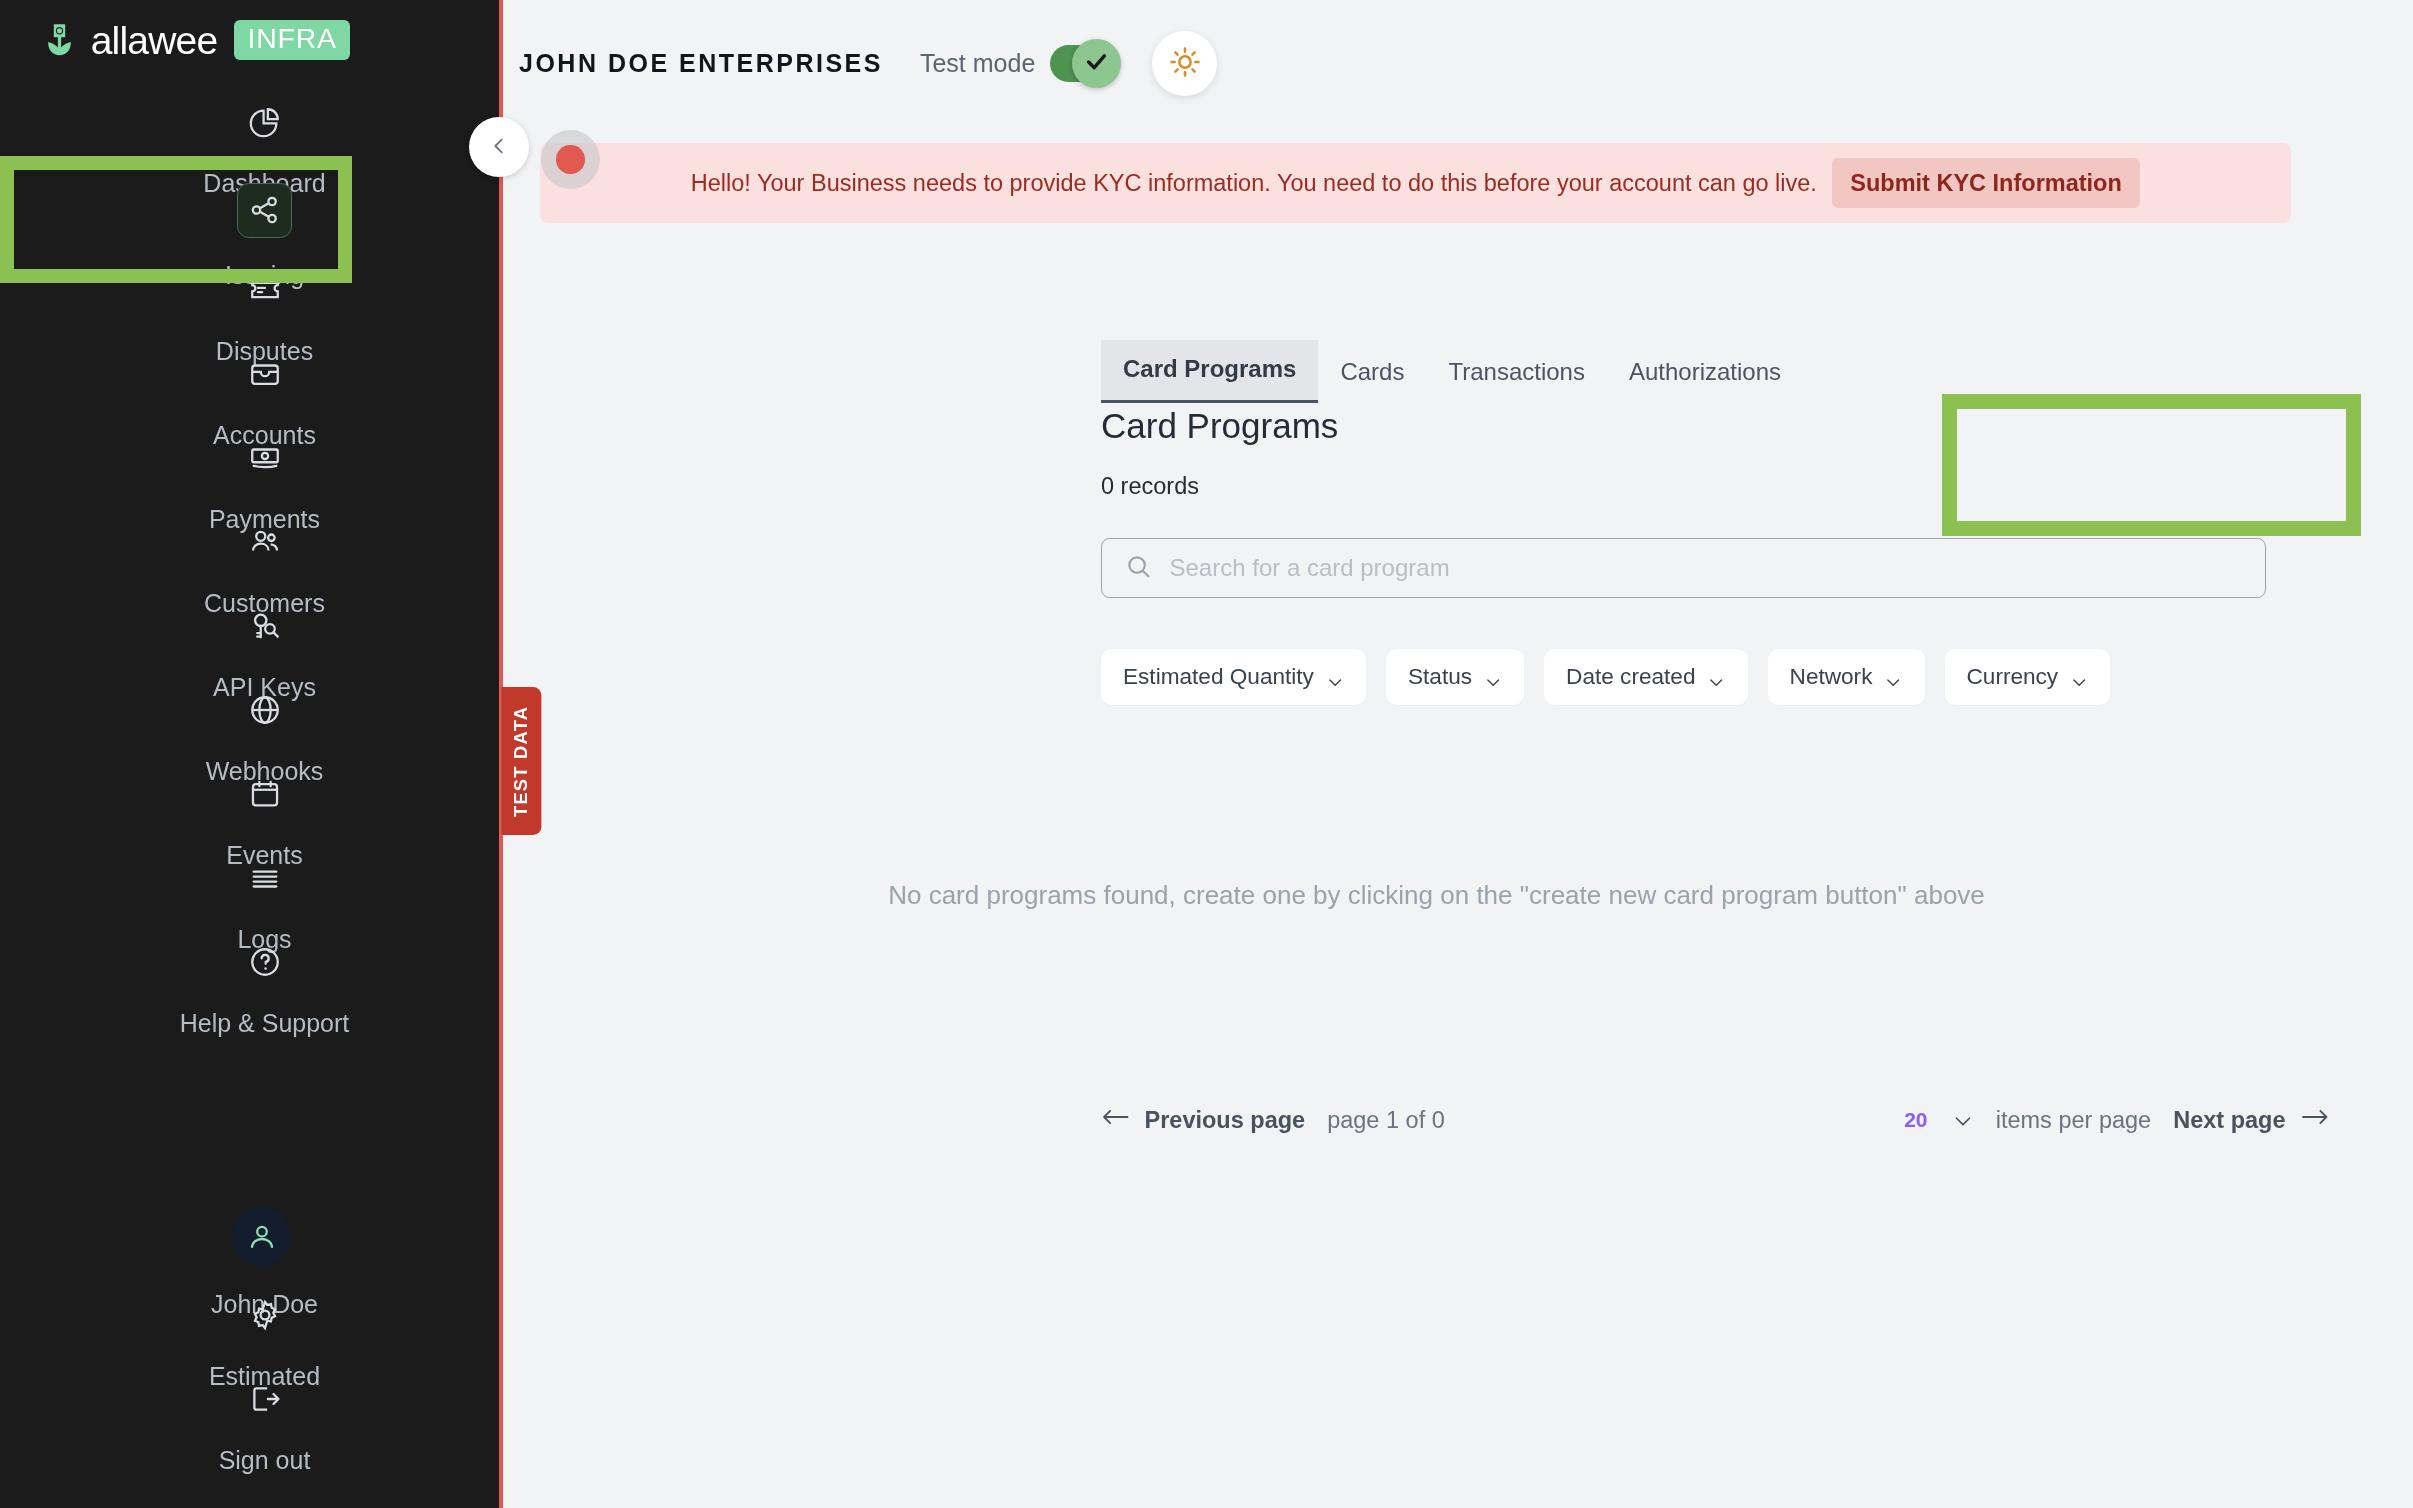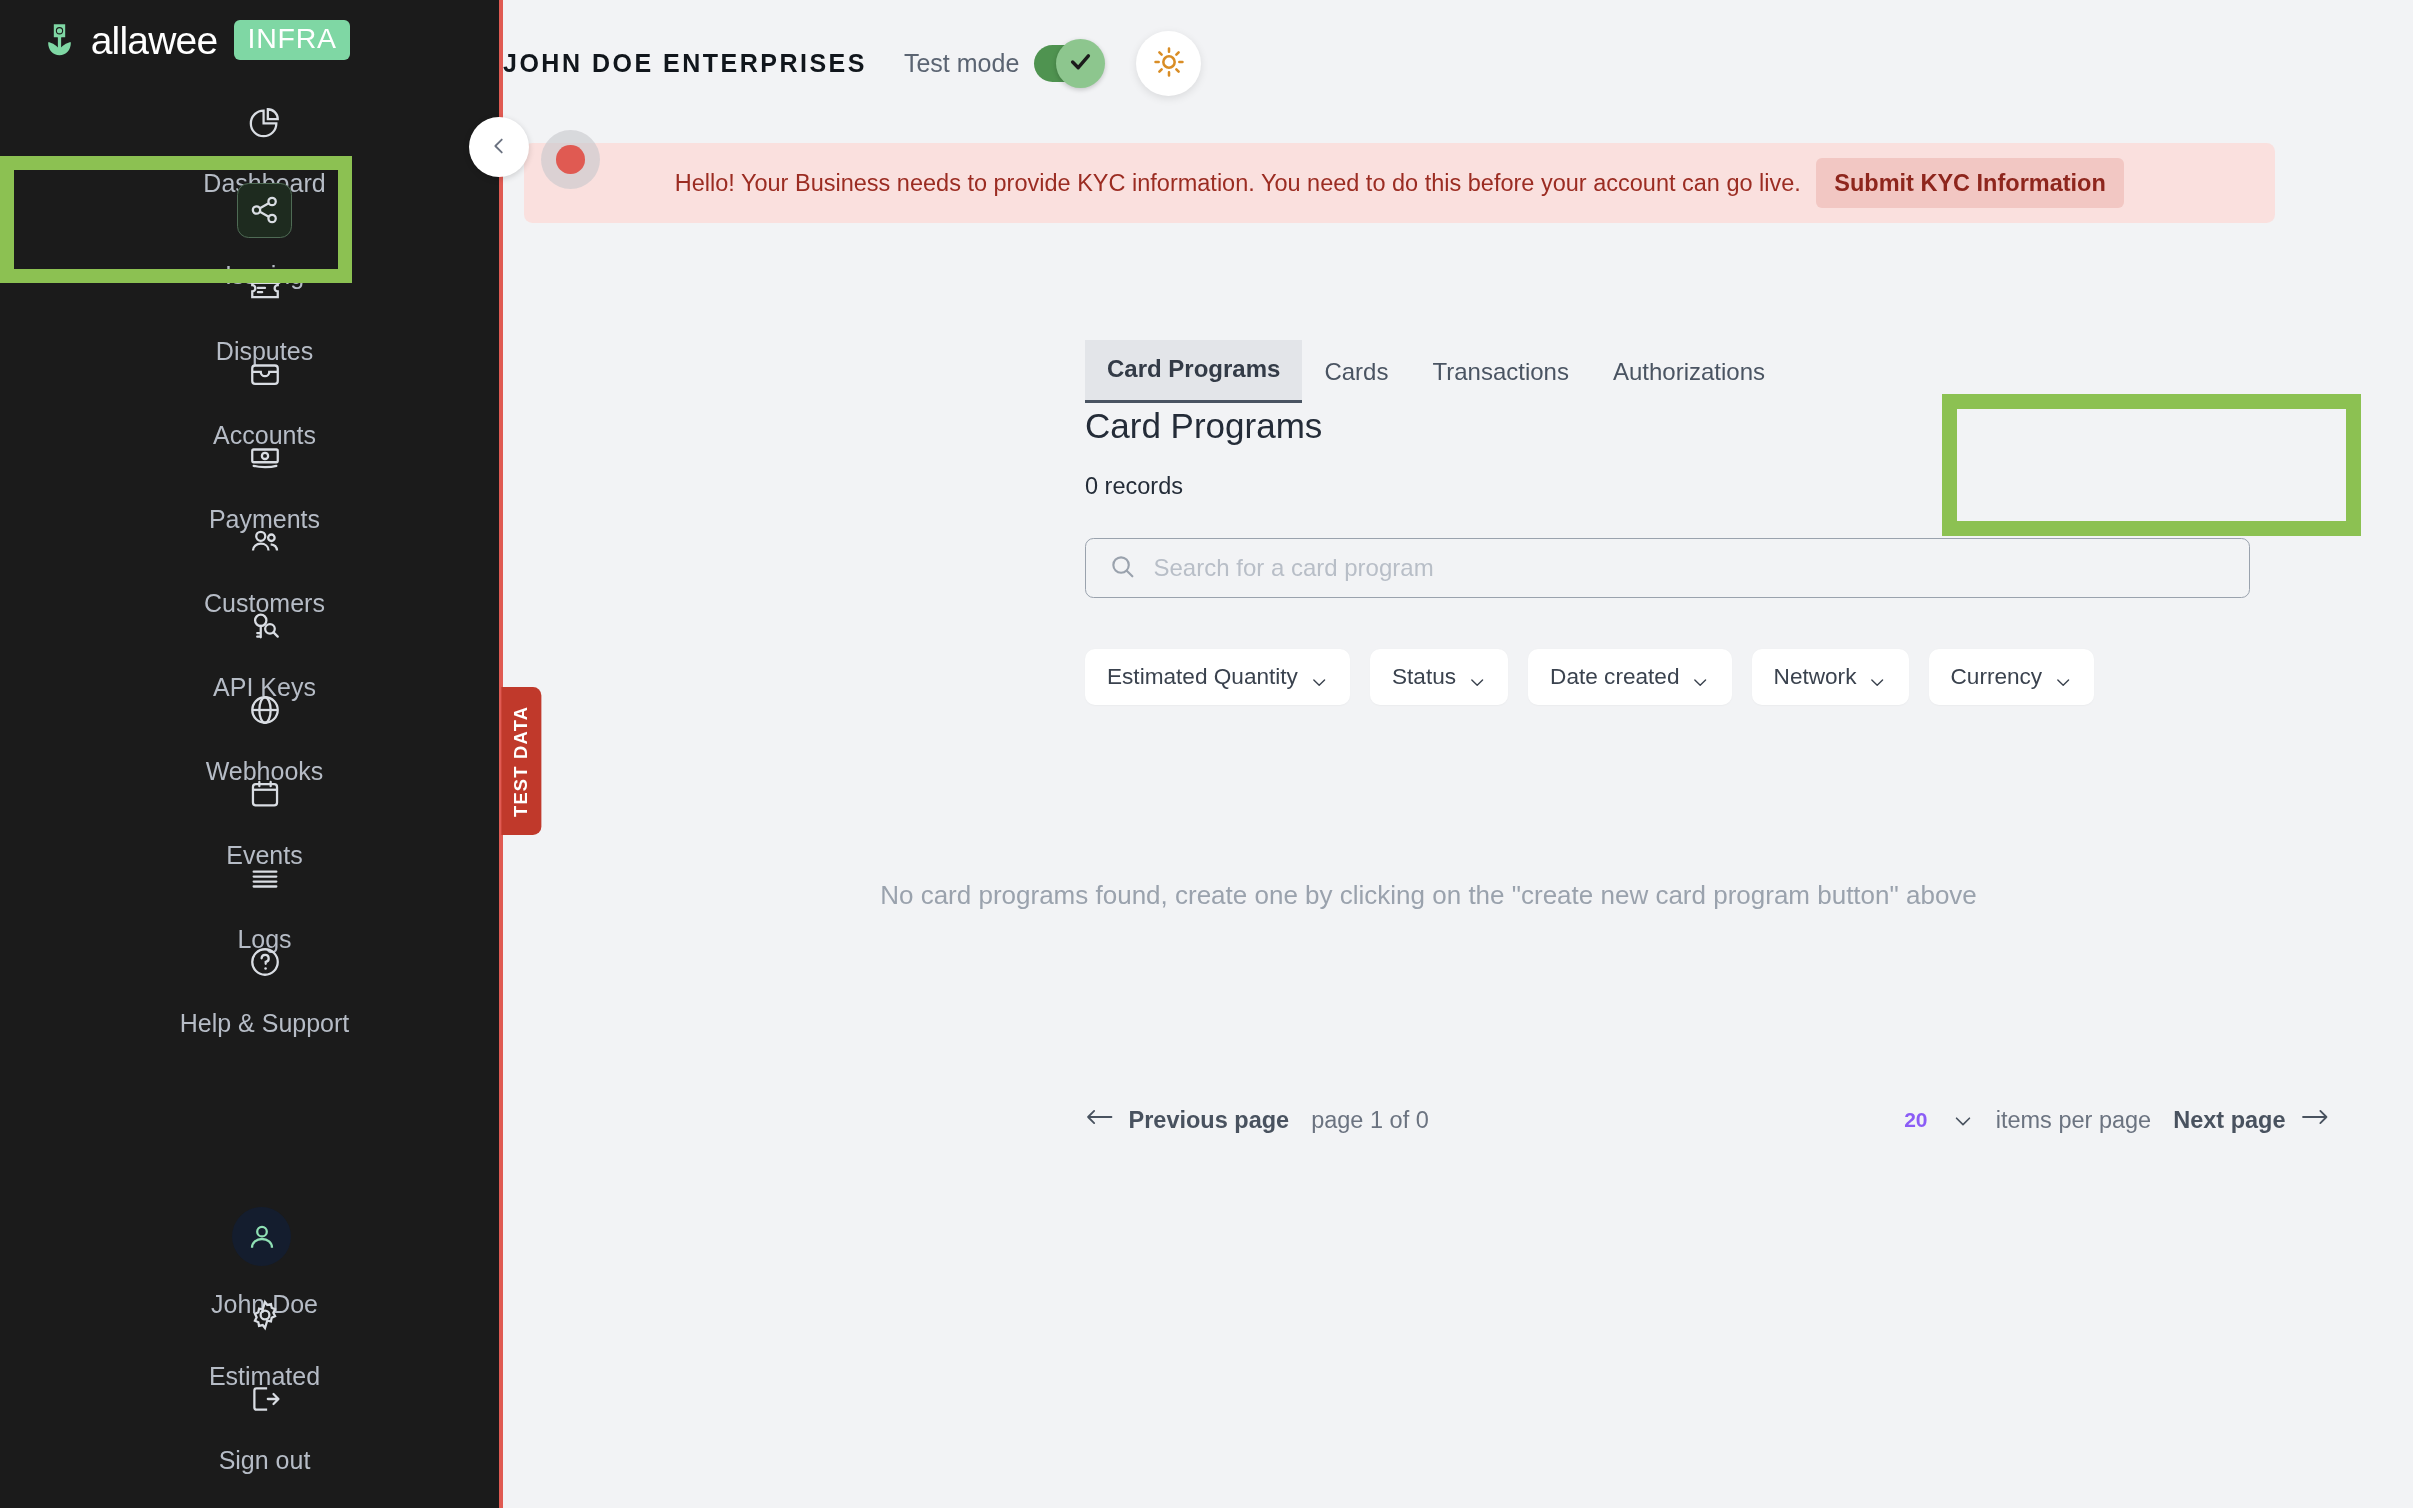--- a/index.html
+++ b/index.html
@@ -2,21 +2,21 @@
 <html style="font-size:13.4px"><head>
 <meta charset="utf-8">
 <style>
   * { box-sizing: border-box; margin: 0; padding: 0; }
   html, body {
     width: 2413px; height: 1508px;
     font-family: "Liberation Sans", sans-serif;
     background: #f2f3f5;
     overflow: hidden;
   }
-  .app { position: relative; width: 2413px; height: 1224px; display: flex; }
+  .app { position: relative; width: 2413px; height: 1224px; display: flex; gap: 16px; }
 
   
   .sidebar {
     width: 503px; height: 1508px;
     background: #1b1b1b;
     flex: 0 0 503px;
     position: relative;
     display: flex; flex-direction: column;
     padding-top: 11.7px;
     border-right: 4.2px solid #e05a52;

